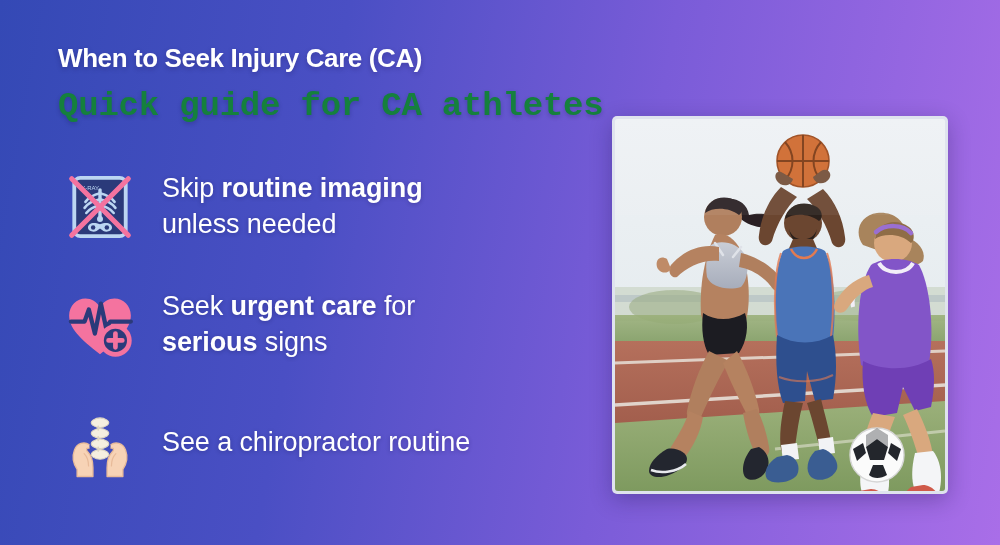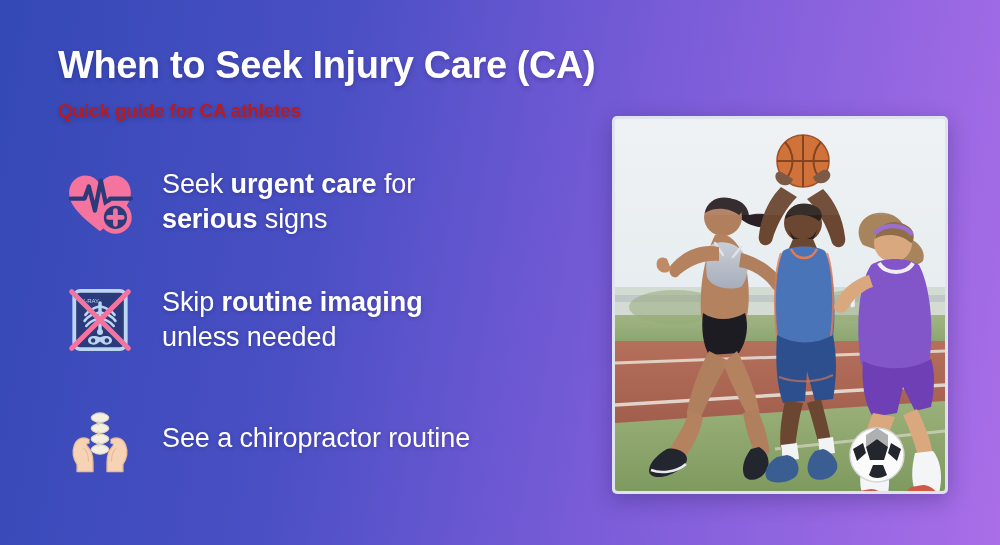--- a/index.html
+++ b/index.html
@@ -10,31 +10,32 @@
     background:linear-gradient(100deg, #3449b5 0%, #4a4fc4 32%, #7a5cd8 62%, #a96ee8 100%);
     overflow:hidden; position:relative;
   }
 
   .canvas { position:relative; width:1000px; height:545px; }
 
   
   .left { position:absolute; left:58px; top:44px; width:530px; }
 
   .title {
-    font-size:38px; font-weight:bold; color:#ffffff;
+    font-size:26px; font-weight:bold; color:#ffffff;
     letter-spacing:-0.4px; line-height:1.15;
     text-shadow:0 2px 5px rgba(20,15,70,0.28);
     white-space:nowrap;
   }
   .subtitle {
     margin-top:12px;
-    font-size:19px; font-weight:bold; color:#b91c1c;
+    font-size:34px; font-weight:bold; color:#15803d;
     letter-spacing:-0.2px; line-height:1.2;
     text-shadow:0 2px 4px rgba(20,15,70,0.25);
     white-space:nowrap;
+    font-family:Liberation Mono, monospace;
   }
 
   .bullets { margin-top:38px; }
   .bullet { display:flex; align-items:center; min-height:72px; margin-bottom:34px; }
   .bullet:last-child { margin-bottom:0; }
 
   .bullet-icon {
     width:84px; min-width:84px; height:84px;
     display:flex; align-items:center; justify-content:center;
   }
@@ -67,40 +68,20 @@
 
 <div class="canvas">
 
   <div class="left">
 
     <div class="title">When to Seek Injury Care (CA)</div>
 
     <div class="subtitle">Quick guide for CA athletes</div>
 
     <div class="bullets">
-
-      <div class="bullet">
-        <div class="bullet-icon">
-          <svg viewBox="0 0 84 84" width="72" height="72" aria-hidden="true">
-            <path d="M42 76 C18 58 6 45 6 31 C6 19 15 11 25 11 C32 11 38 15 42 21 C46 15 52 11 59 11 C69 11 78 19 78 31 C78 45 66 58 42 76 Z" fill="#f4739f"></path>
-            <path d="M8 38 H24 L29 24 L36 52 L43 17 L49 45 L54 38 H78" fill="none" stroke="#2b3a7a" stroke-width="5" stroke-linecap="round" stroke-linejoin="round"></path>
-            <circle cx="60" cy="60" r="19" fill="#f4739f"></circle>
-            <circle cx="60" cy="60" r="13.5" fill="#2b3a7a"></circle>
-            <path d="M60 52 V68 M52 60 H68" stroke="#f4739f" stroke-width="5.5" stroke-linecap="round"></path>
-          </svg>
-        </div>
-        <div class="bullet-text">
-          <div>
-            <span>Seek </span><b>urgent care</b><span> for</span>
-          </div>
-          <div>
-            <b>serious</b><span> signs</span>
-          </div>
-        </div>
-      </div>
 
       <div class="bullet">
         <div class="bullet-icon">
           <svg viewBox="0 0 84 84" width="72" height="72" aria-hidden="true">
             <rect x="12" y="8" width="60" height="68" rx="7" fill="#2b3a7a" stroke="#bcd6f2" stroke-width="4.5"></rect>
             <text x="20" y="22" font-family="Liberation Sans, sans-serif" font-size="7" fill="#bcd6f2">X-RAY</text>
             <rect x="40" y="20" width="4" height="36" rx="2" fill="#bcd6f2"></rect>
             <path d="M42 26 C33 28 28 32 25 36" stroke="#bcd6f2" stroke-width="3" fill="none" stroke-linecap="round"></path>
             <path d="M42 26 C51 28 56 32 59 36" stroke="#bcd6f2" stroke-width="3" fill="none" stroke-linecap="round"></path>
             <path d="M42 33 C32 35 27 39 24 43" stroke="#bcd6f2" stroke-width="3" fill="none" stroke-linecap="round"></path>
@@ -113,20 +94,40 @@
             <circle cx="50" cy="66" r="2.6" fill="#2b3a7a"></circle>
             <path d="M9 9 L75 75 M75 9 L9 75" stroke="#f4739f" stroke-width="6" stroke-linecap="round"></path>
           </svg>
         </div>
         <div class="bullet-text">
           <div>
             <span>Skip </span><b>routine imaging</b>
           </div>
           <div>
             <span>unless needed</span>
+          </div>
+        </div>
+      </div>
+
+      <div class="bullet">
+        <div class="bullet-icon">
+          <svg viewBox="0 0 84 84" width="72" height="72" aria-hidden="true">
+            <path d="M42 76 C18 58 6 45 6 31 C6 19 15 11 25 11 C32 11 38 15 42 21 C46 15 52 11 59 11 C69 11 78 19 78 31 C78 45 66 58 42 76 Z" fill="#f4739f"></path>
+            <path d="M8 38 H24 L29 24 L36 52 L43 17 L49 45 L54 38 H78" fill="none" stroke="#2b3a7a" stroke-width="5" stroke-linecap="round" stroke-linejoin="round"></path>
+            <circle cx="60" cy="60" r="19" fill="#f4739f"></circle>
+            <circle cx="60" cy="60" r="13.5" fill="#2b3a7a"></circle>
+            <path d="M60 52 V68 M52 60 H68" stroke="#f4739f" stroke-width="5.5" stroke-linecap="round"></path>
+          </svg>
+        </div>
+        <div class="bullet-text">
+          <div>
+            <span>Seek </span><b>urgent care</b><span> for</span>
+          </div>
+          <div>
+            <b>serious</b><span> signs</span>
           </div>
         </div>
       </div>
 
       <div class="bullet">
         <div class="bullet-icon">
           <svg viewBox="0 0 84 84" width="74" height="74" aria-hidden="true">
             <g fill="#f5efe0" stroke="#ded6c2" stroke-width="1.2">
               <path d="M34 16 q8 -5 16 0 q4 3 0 6 q-8 5 -16 0 q-4 -3 0 -6 Z"></path>
               <path d="M34 28 q8 -5 16 0 q4 3 0 6 q-8 5 -16 0 q-4 -3 0 -6 Z"></path>

